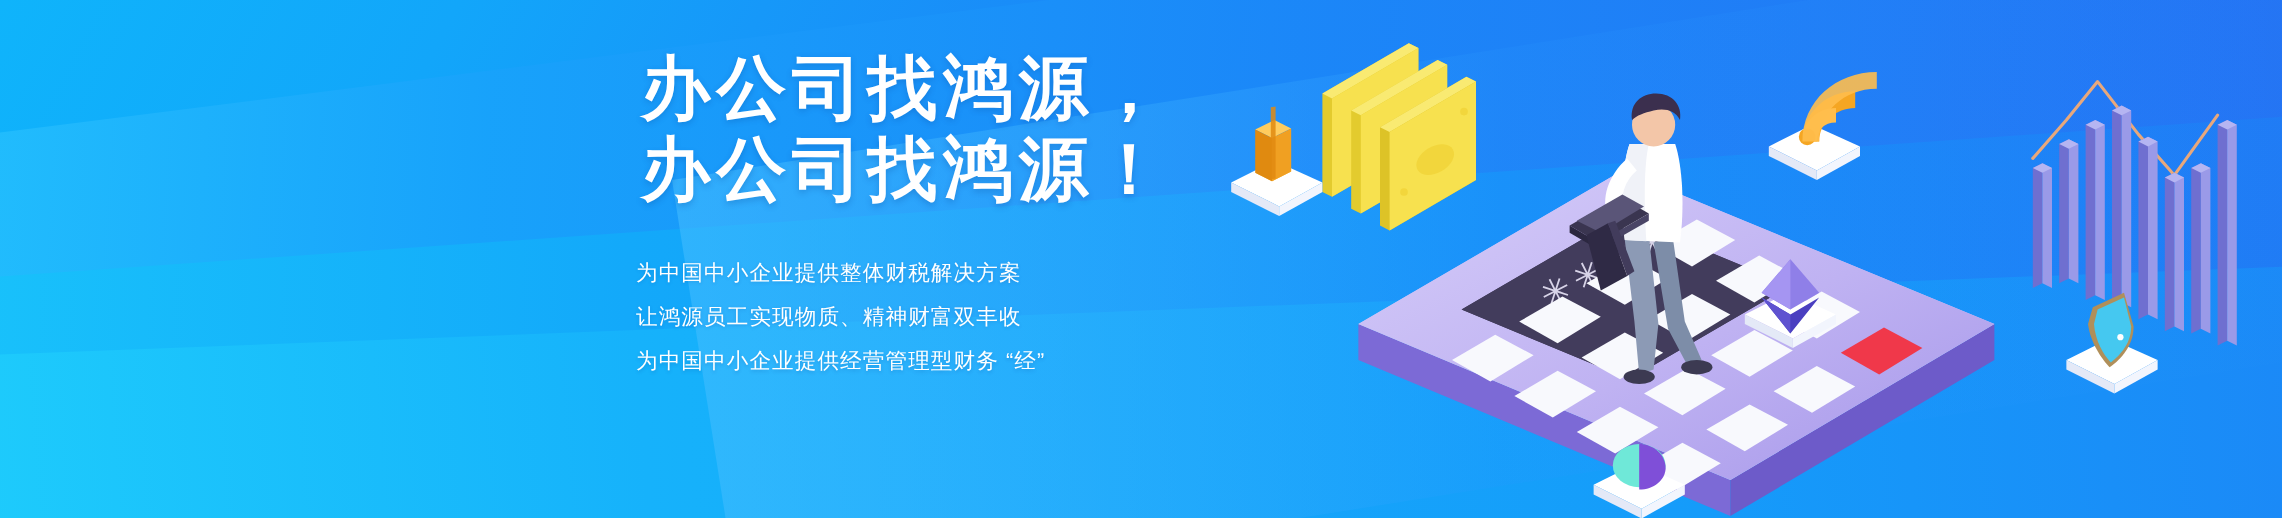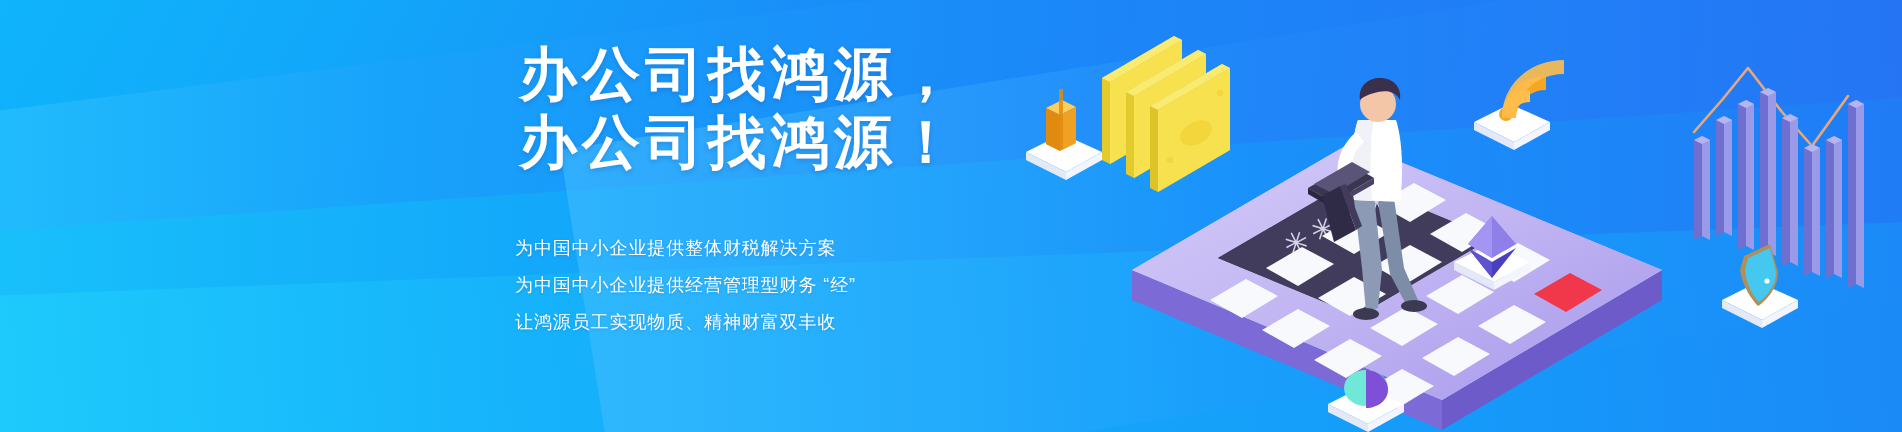--- a/index.html
+++ b/index.html
@@ -44,35 +44,35 @@
   .wedge-sweep{
     position:absolute;left:560px;top:150px;
     width:1500px;height:360px;
     background:linear-gradient(100deg, rgba(70,190,255,.55) 0%, rgba(40,150,255,.18) 45%, rgba(30,110,245,0) 100%);
     transform:rotate(-9deg);
     transform-origin:0 0;
     pointer-events:none;
   }
 
   
-  .copy{position:absolute;left:515px;top:40px;width:560px;}
+  .copy{position:absolute;left:530px;top:40px;width:560px;}
   .headline{
     color:#ffffff;
     font-size:58px;
     font-weight:bold;
     letter-spacing:5px;
     line-height:1.18;
     margin:0;
     text-shadow:0 2px 5px rgba(0,50,130,.22);
     white-space:nowrap;
   }
   .headline .l1{display:block;padding-left:4px;}
   .headline .l2{display:block;padding-left:4px;}
 
-  .sub{margin-top:53px;}
+  .sub{margin-top:32px;}
   .sub-line{
     color:#ffffff;
     font-size:18px;
     line-height:2.07;
     letter-spacing:.9px;
     white-space:nowrap;
     text-shadow:0 1px 3px rgba(0,50,130,.2);
   }
 
   
@@ -90,22 +90,22 @@
   <div class="wedge-bottom"></div>
   <div class="wedge-sweep"></div>
 
   <div class="copy">
     <h1 class="headline">
       <span class="l1">办公司找鸿源，</span>
       <span class="l2">办公司找鸿源！</span>
     </h1>
     <div class="sub">
       <div class="sub-line">为中国中小企业提供整体财税解决方案</div>
+      <div class="sub-line">让鸿源员工实现物质、精神财富双丰收</div>
       <div class="sub-line">为中国中小企业提供经营管理型财务 “经”</div>
-      <div class="sub-line">让鸿源员工实现物质、精神财富双丰收</div>
     </div>
   </div>
 
   <div class="art">
   <svg width="880" height="432" viewBox="0 0 880 432" xmlns="http://www.w3.org/2000/svg">
 
     <g>
 
       <polyline points="672,132 700,100 726,68 760,112 790,146 826,96" fill="none" stroke="#e8a87c" stroke-width="2.6" stroke-linejoin="round" stroke-linecap="round"></polyline>
 

